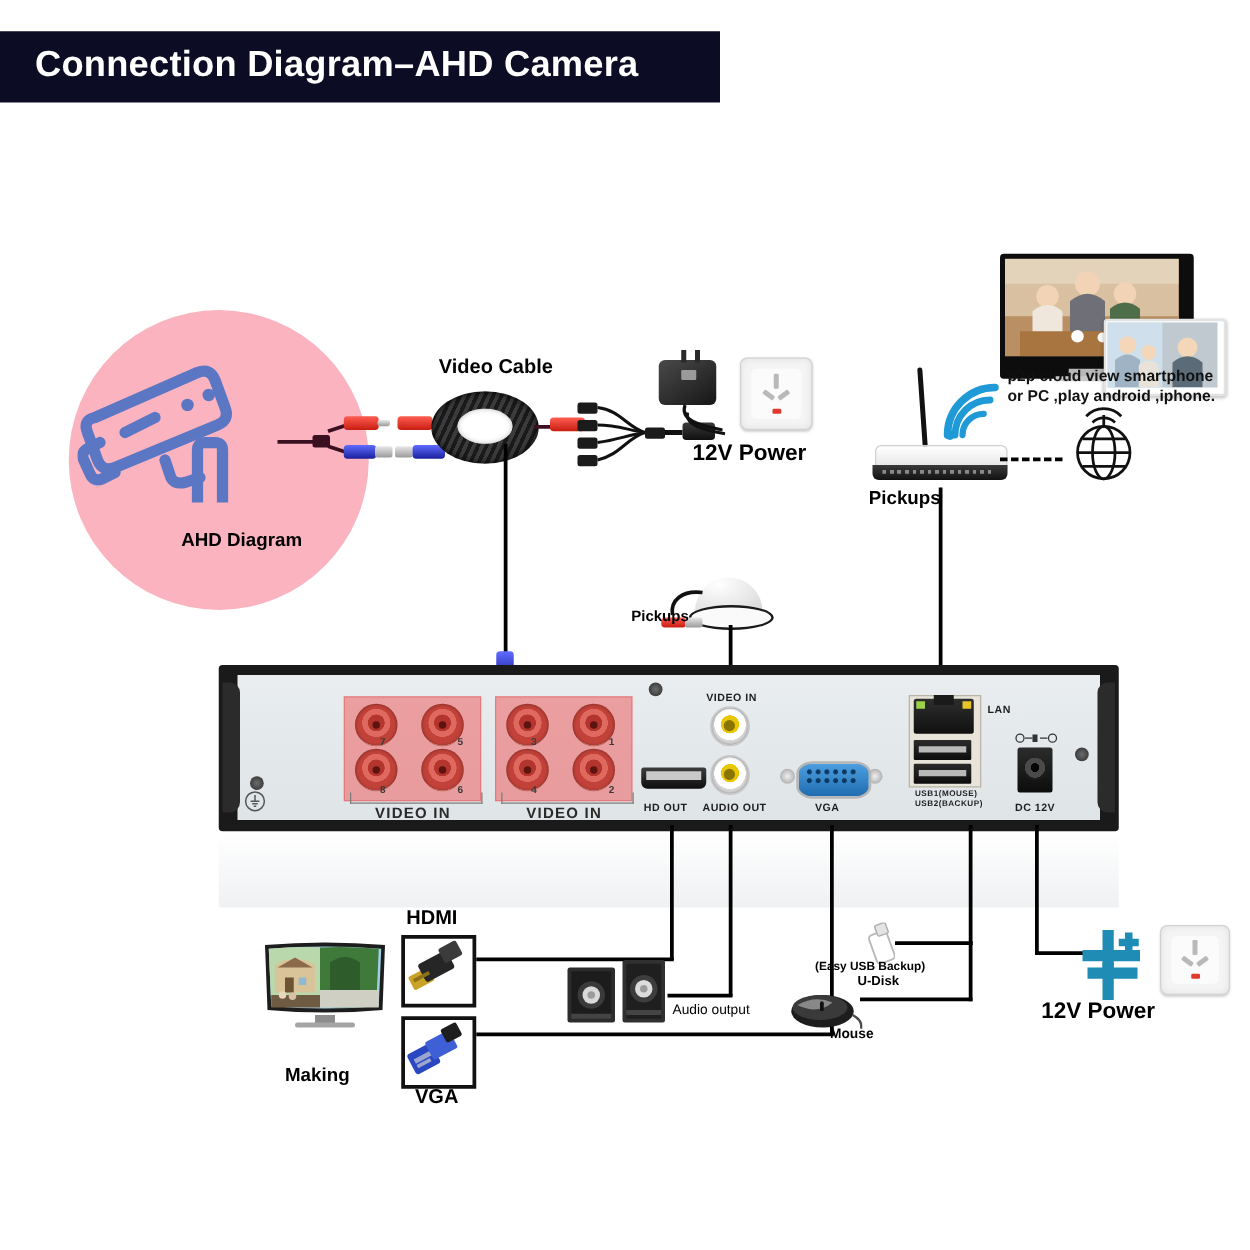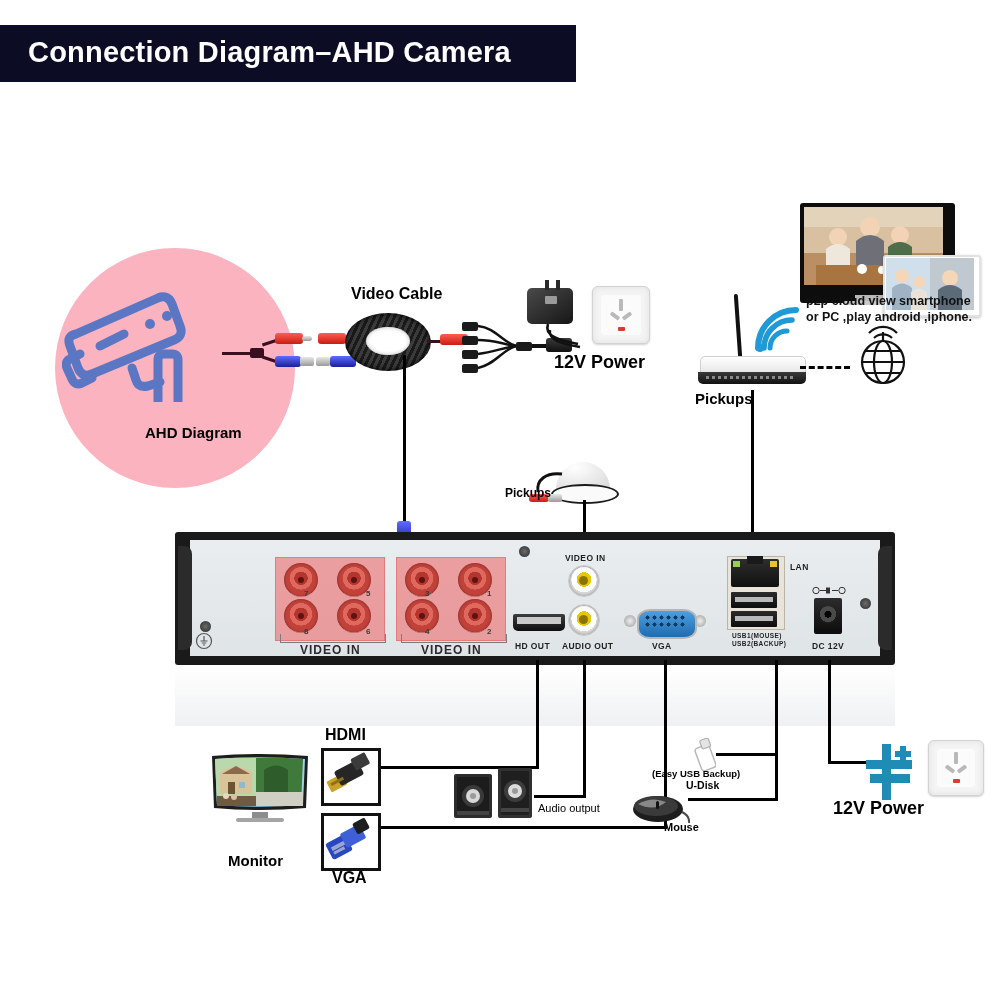--- a/index.html
+++ b/index.html
@@ -542,21 +542,21 @@
     <rect x="33" y="30" width="6" height="6" fill="#8fb8d4"></rect>
     <path d="M50 6 Q74 5 97 7 L95 53 Q72 55 50 53 Z" fill="#3f7a3a"></path>
     <path d="M58 18 q12 -9 24 0 v34 h-24 z" fill="#2e5c2b"></path>
     <rect x="50" y="40" width="47" height="14" fill="#cfcfc4"></rect>
     <rect x="11" y="44" width="39" height="10" fill="#6f5a42"></rect>
     <circle cx="20" cy="44" r="3" fill="#e8d7bd"></circle>
     <circle cx="28" cy="45" r="3" fill="#d8c0a4"></circle>
     <rect x="46" y="60" width="16" height="7" fill="#8d8d8d"></rect>
     <rect x="30" y="66" width="48" height="4" rx="2" fill="#a5a5a5"></rect>
   </svg>
-  <div class="abs lbl" id="monitor-label">Monitor</div>
+  <div class="abs lbl" id="monitor-label">Making</div>
 
   <div class="abs lbl" id="hdmi-box-label">HDMI</div>
   <div class="cable-box abs" id="hdmi-box">
     <svg viewBox="0 0 48 46" width="48" height="46">
       <rect x="4" y="26" width="18" height="12" rx="1.5" fill="#c9a227" transform="rotate(-28 13 32)"></rect>
       <rect x="12" y="14" width="26" height="16" rx="2.5" fill="#262626" transform="rotate(-28 25 22)"></rect>
       <rect x="28" y="4" width="16" height="13" rx="2" fill="#3b3b3b" transform="rotate(-28 36 10)"></rect>
       <rect x="6" y="29" width="14" height="3" fill="#8c7118" transform="rotate(-28 13 30)"></rect>
     </svg>
   </div>

